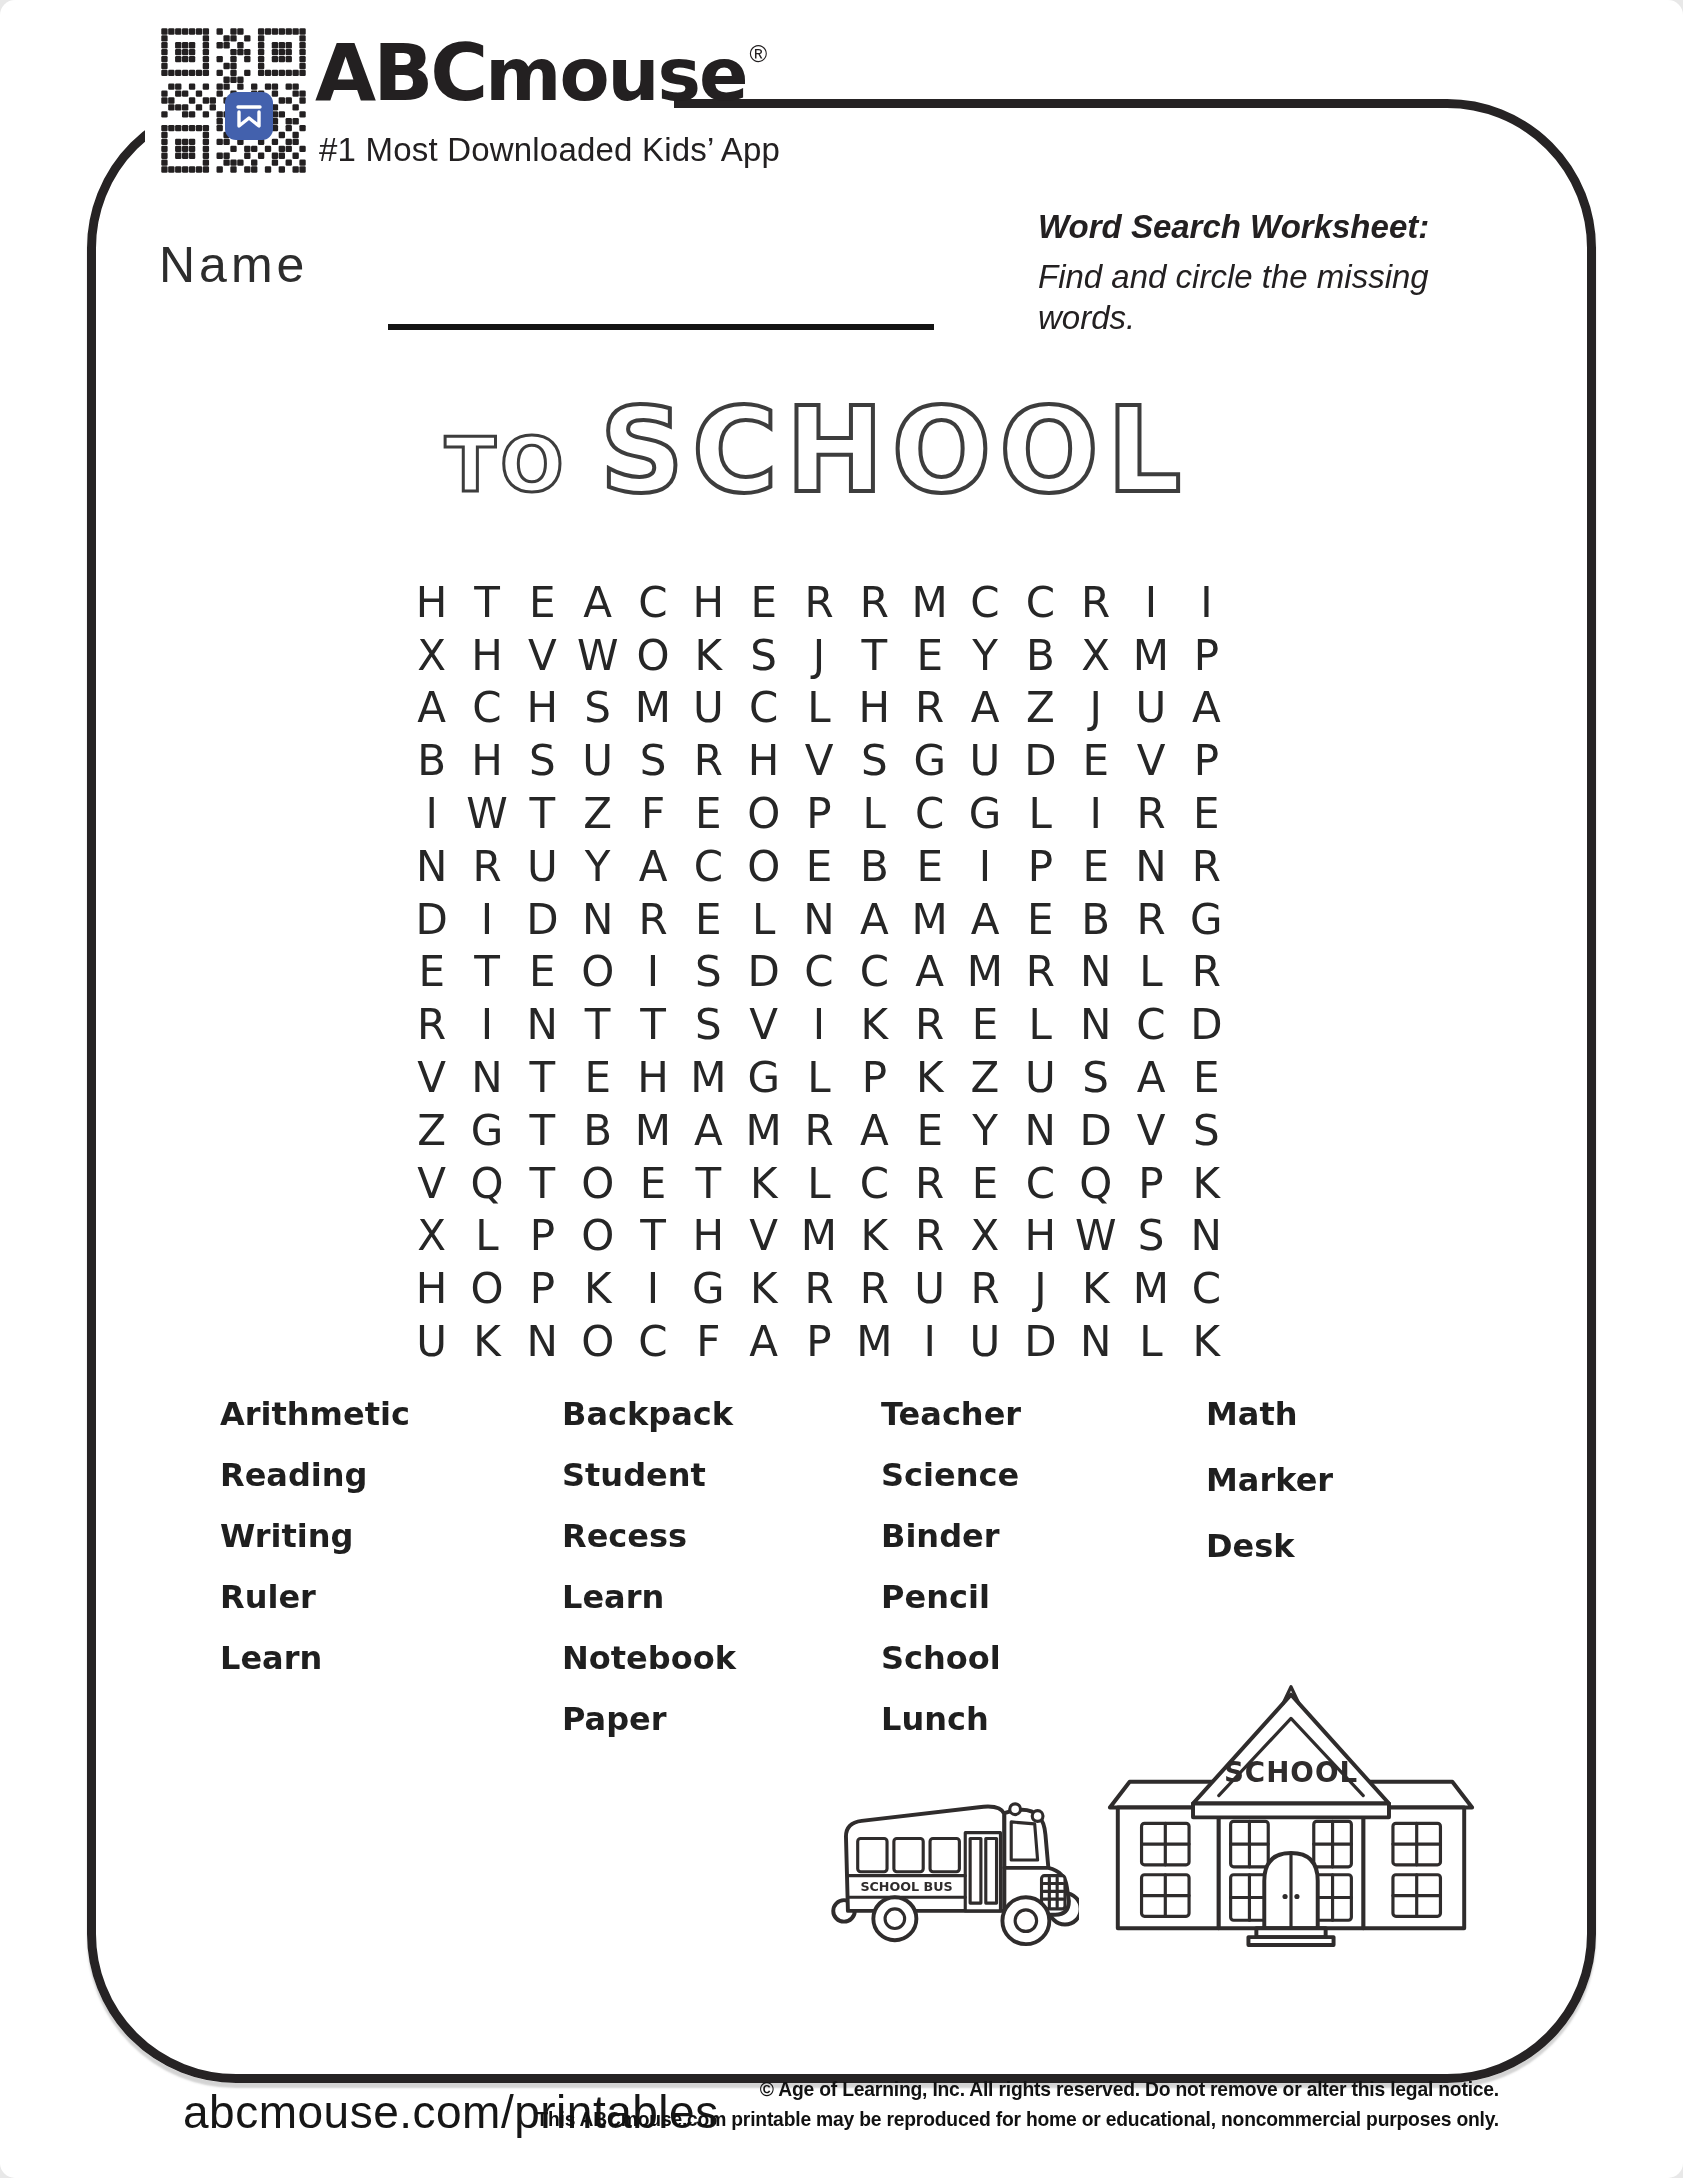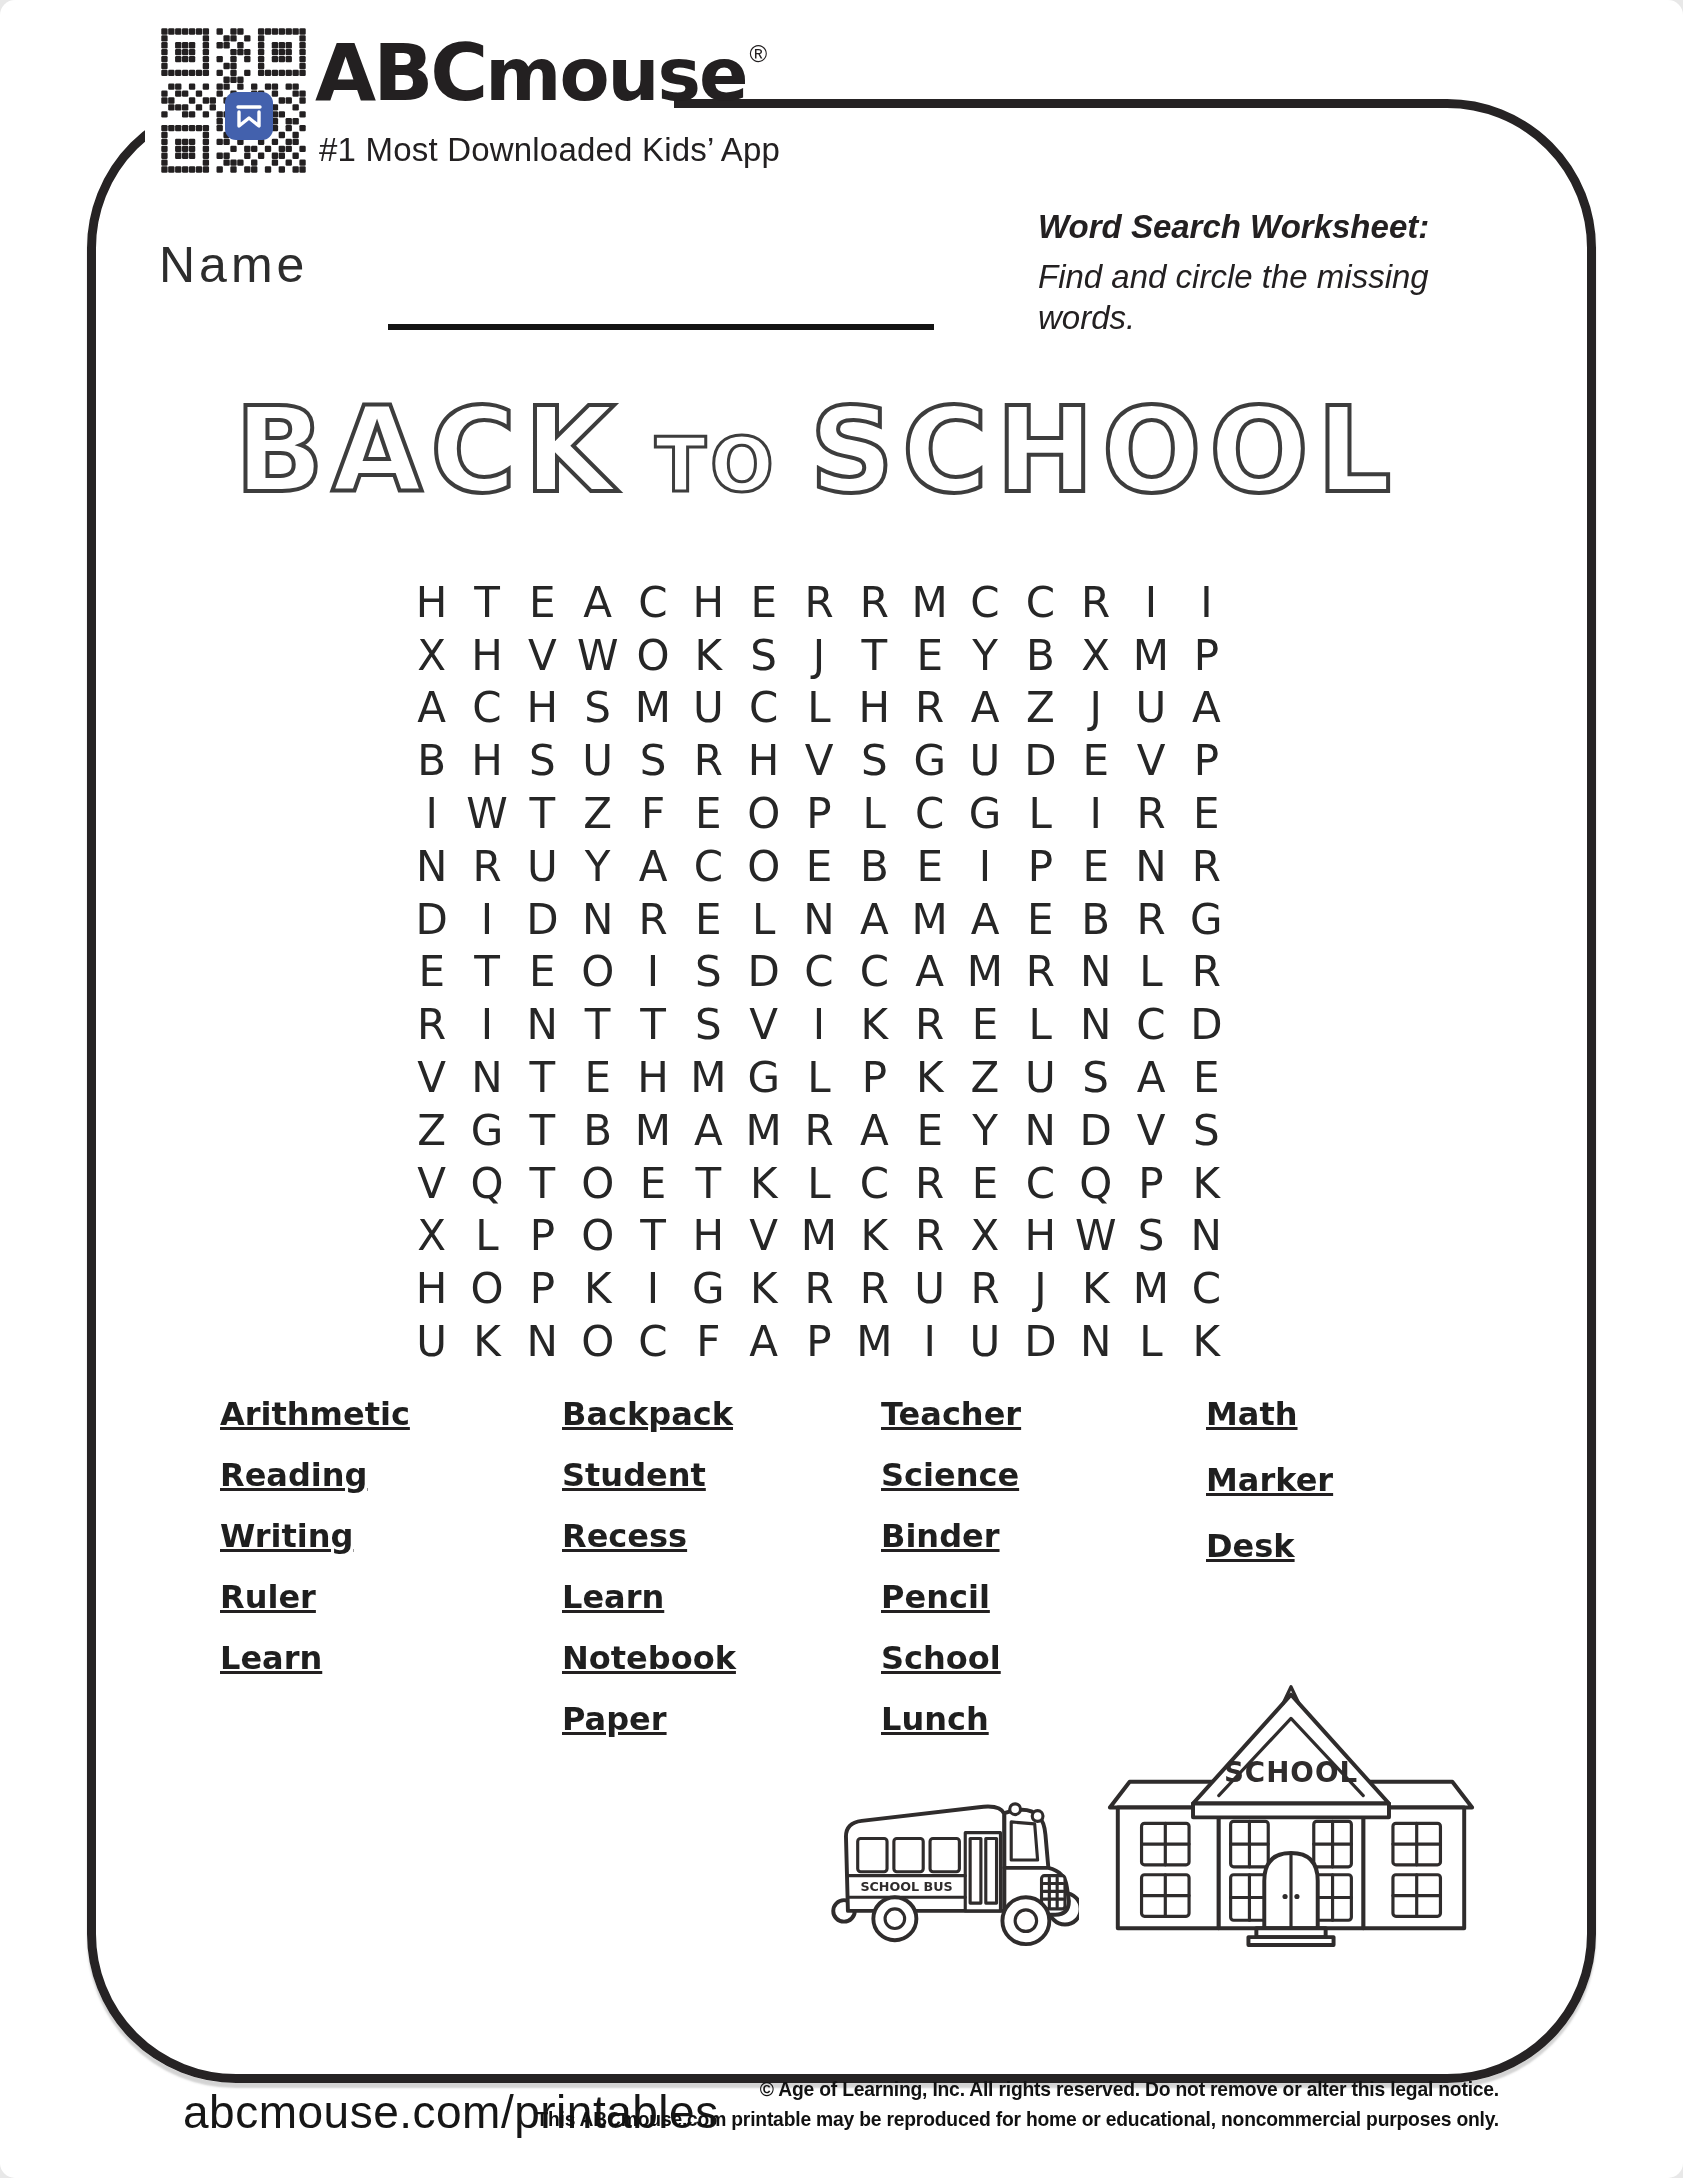--- a/index.html
+++ b/index.html
@@ -33,21 +33,21 @@
   .bt-big{font-family:"DejaVu Sans",sans-serif;font-weight:800;font-size:117px;line-height:1;
           color:#ffffff;-webkit-text-stroke:4px #3d3d3d;letter-spacing:8px;}
   .bt-small{font-family:"DejaVu Sans",sans-serif;font-weight:800;font-size:75px;line-height:1;
           color:#ffffff;-webkit-text-stroke:3px #3d3d3d;letter-spacing:4px;}
   
   .letter-grid{position:absolute;left:404px;top:576px;width:830px;height:792px;display:grid;
                grid-template-columns:repeat(15,1fr);grid-template-rows:repeat(15,1fr);z-index:2;}
   .letter-grid span{display:flex;align-items:center;justify-content:center;
                font-family:"DejaVu Sans",sans-serif;font-size:42px;color:#262626;}
   
-  .word-col{position:absolute;top:1394px;z-index:2;text-decoration:underline;}
+  .word-col{position:absolute;top:1394px;z-index:2;}
   .word-col .word{font-family:"DejaVu Sans",sans-serif;font-weight:700;font-size:32px;
                   color:#1f1f1f;height:61px;line-height:40px;}
   .word-col.c4 .word{height:66px;}
   .wc1{left:220px;} .wc2{left:562px;} .wc3{left:881px;} .wc4{left:1206px;}
   
   .bus{position:absolute;left:830px;top:1774px;width:249px;height:176px;z-index:2;}
   .school{position:absolute;left:1107px;top:1659px;width:368px;height:289px;z-index:2;}
   
   .footer-site{position:absolute;left:183px;top:2085px;font-size:46px;letter-spacing:0.5px;color:#161616;z-index:2;}
   .footer-legal{position:absolute;right:184px;top:2075px;width:1089px;text-align:right;
@@ -320,21 +320,20 @@
   <div class="name-label">Name</div>
   <div class="name-line"></div>
 
   <div class="instructions">
     <div class="ititle">Word Search Worksheet:</div>
     <div class="iline">Find and circle the missing</div>
     <div class="iline">words.</div>
   </div>
 
   <div class="puzzle-title">
-    <span class="bt-big">BACK</span>
     <span class="bt-small">TO</span>
     <span class="bt-big">SCHOOL</span>
   </div>
 
   <div class="letter-grid">
       <span>H</span>
       <span>T</span>
       <span>E</span>
       <span>A</span>
       <span>C</span>

